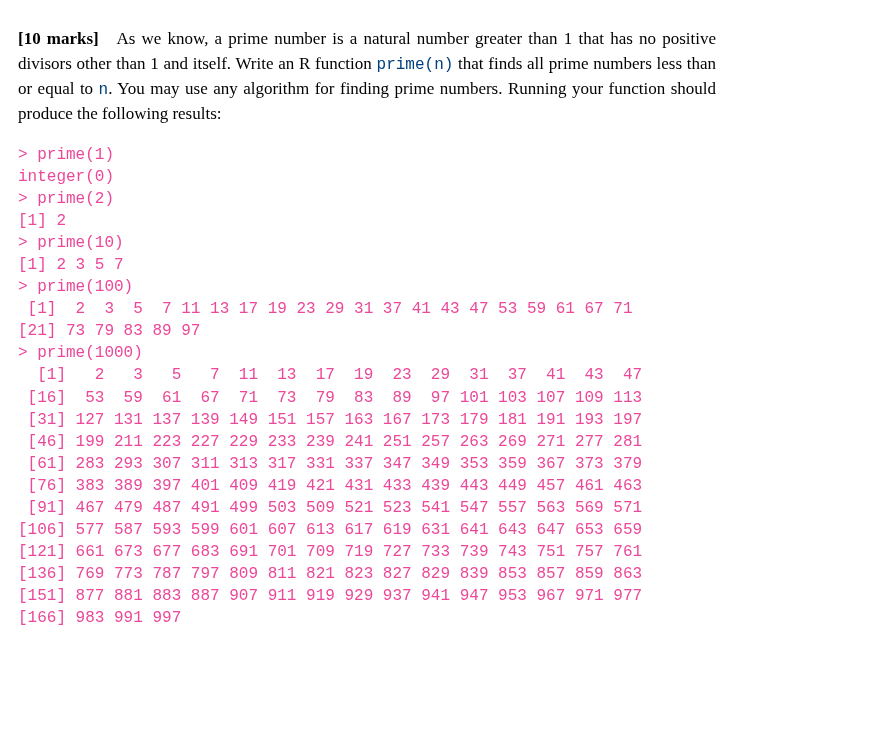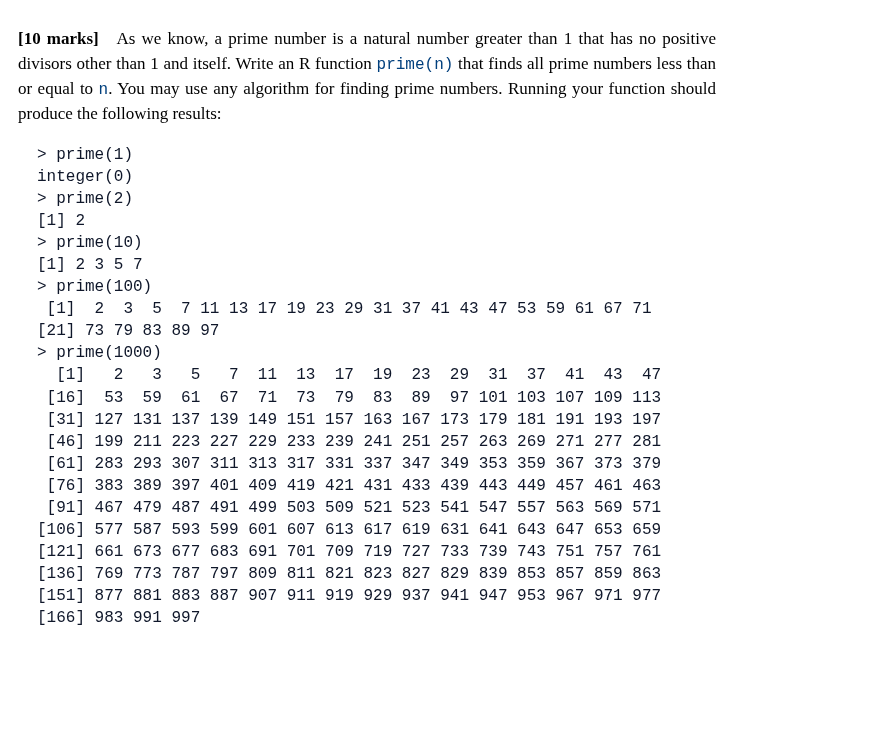--- a/index.html
+++ b/index.html
@@ -29,24 +29,23 @@
   }
   .mono-n {
     font-family: "Courier New", Courier, monospace;
     color: #003f7d;
     font-size: 16px;
   }
   .code {
     font-family: "Courier New", Courier, monospace;
     font-size: 16px;
     white-space: pre;
-    color: #0f172a;
+    color: #ec4899;
     line-height: 1.38;
     margin-top: 14px;
-    margin-left: 19px;
   }
 </style>
 </head>
 <body>
 
 <div class="page">
   <p class="question-text">
     <span class="bold">[10 marks]</span>&nbsp;&nbsp;
     <span>As we know, a prime number is a natural number greater than 1 that has no positive divisors other than 1 and itself.  Write an R function </span><span class="mono">prime(n)</span><span> that finds all prime numbers less than or equal to </span><span class="mono-n">n</span><span>.  You may use any algorithm for finding prime numbers.  Running your function should produce the following results:</span>
   </p>

